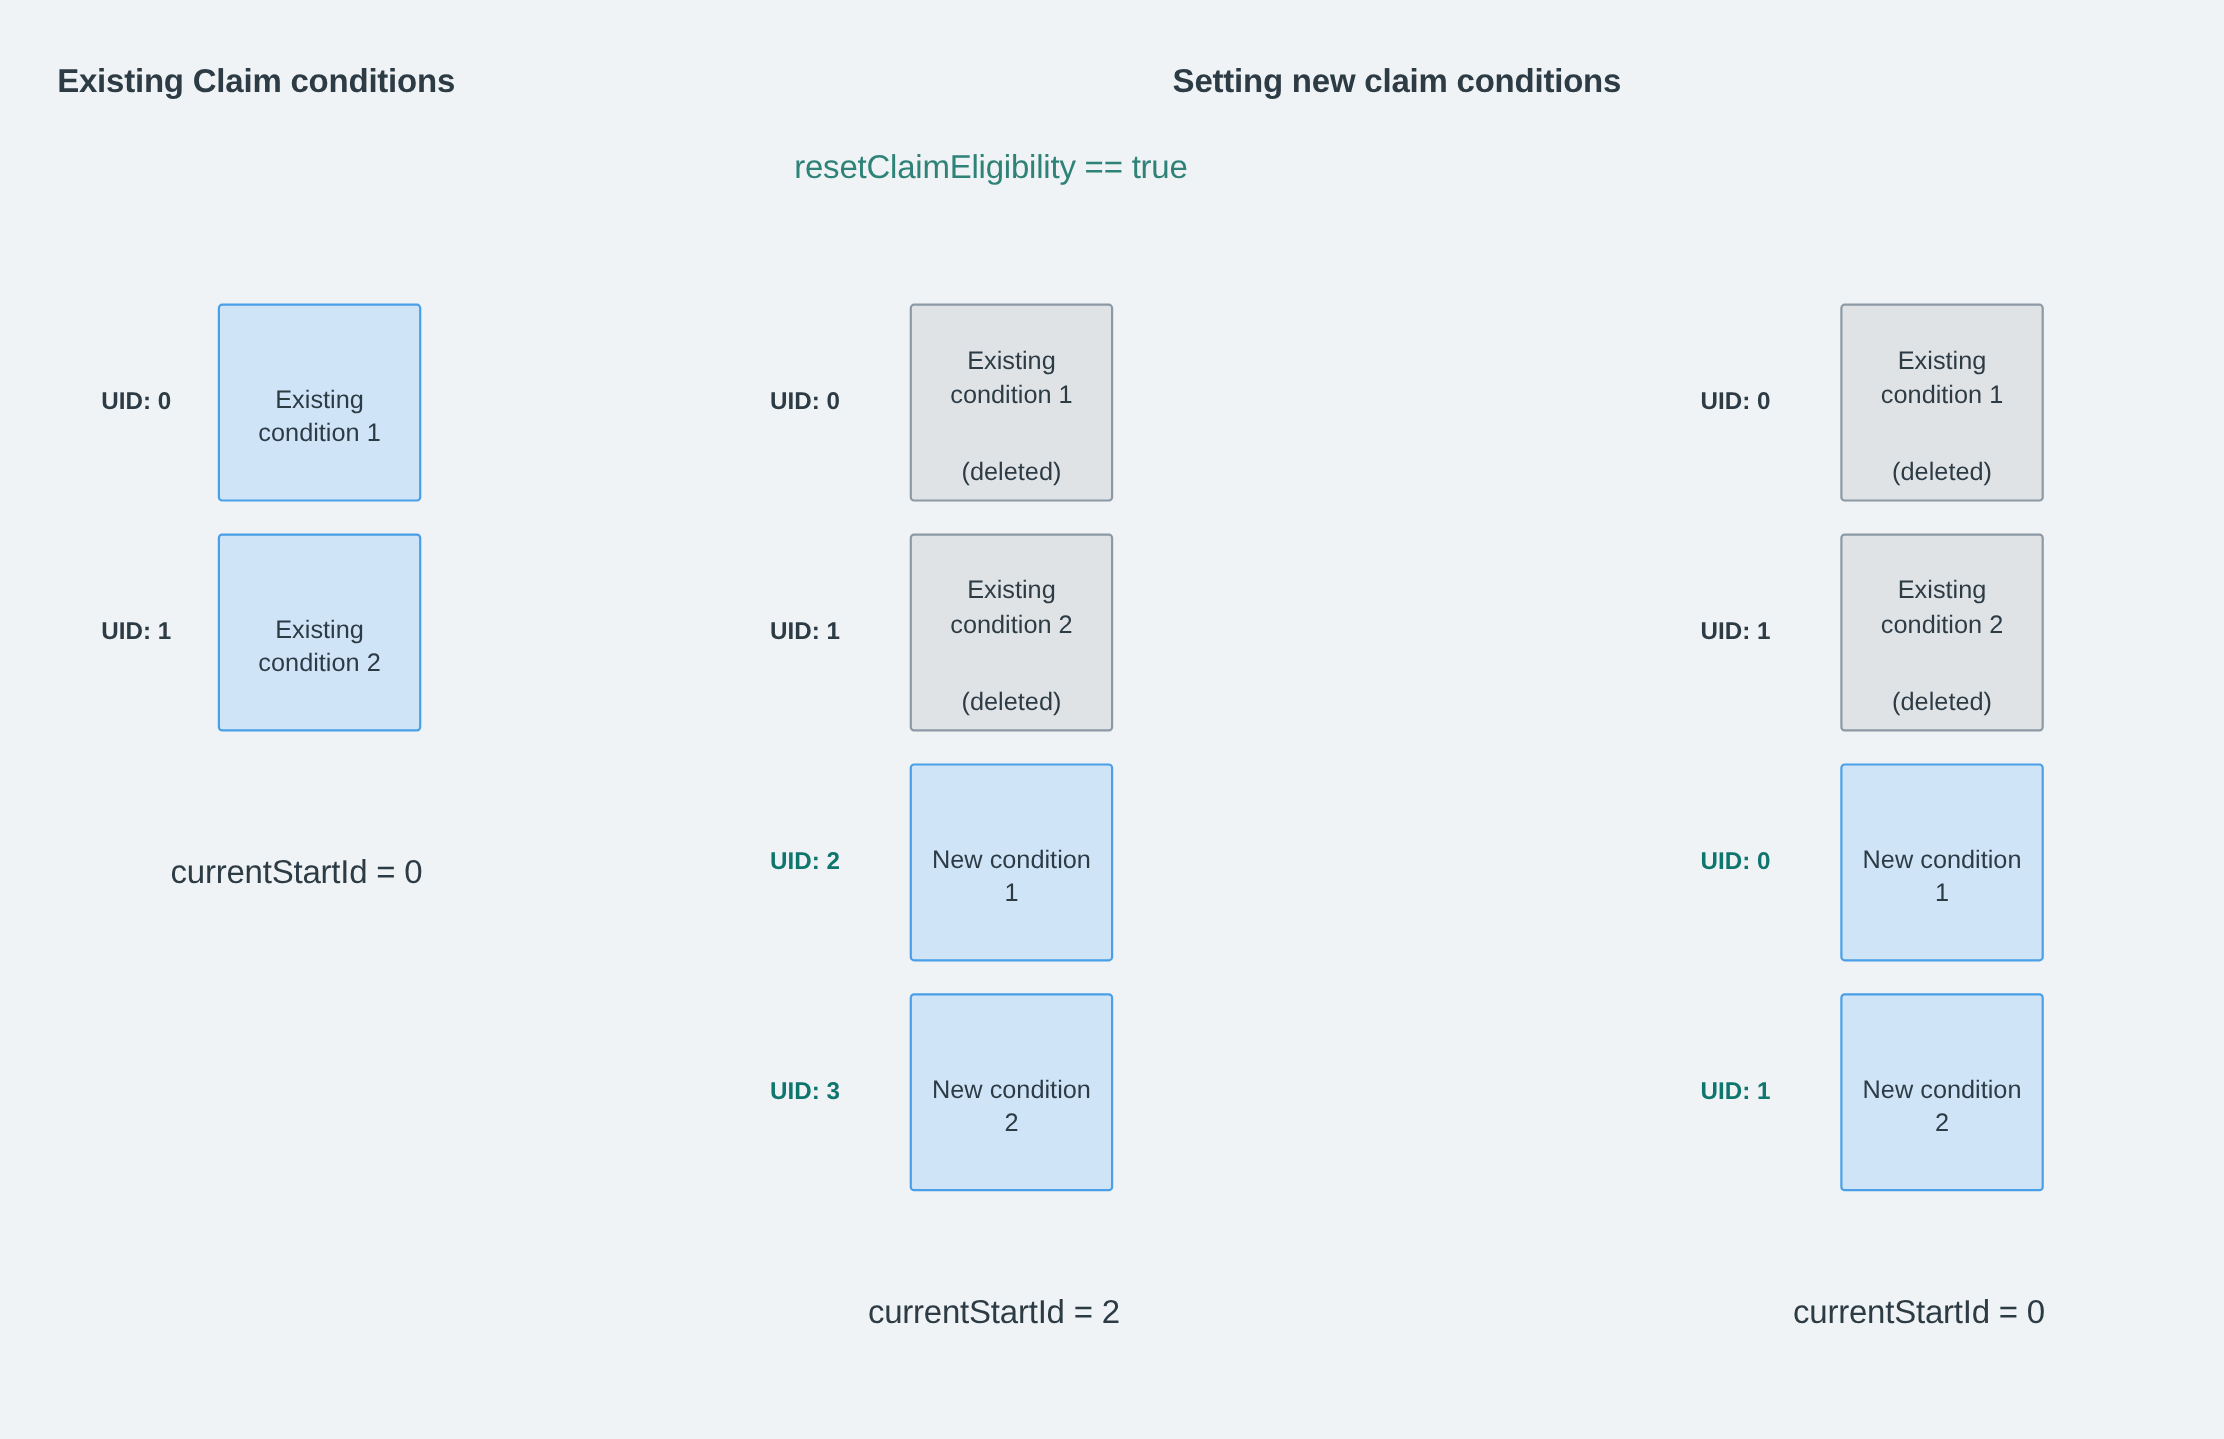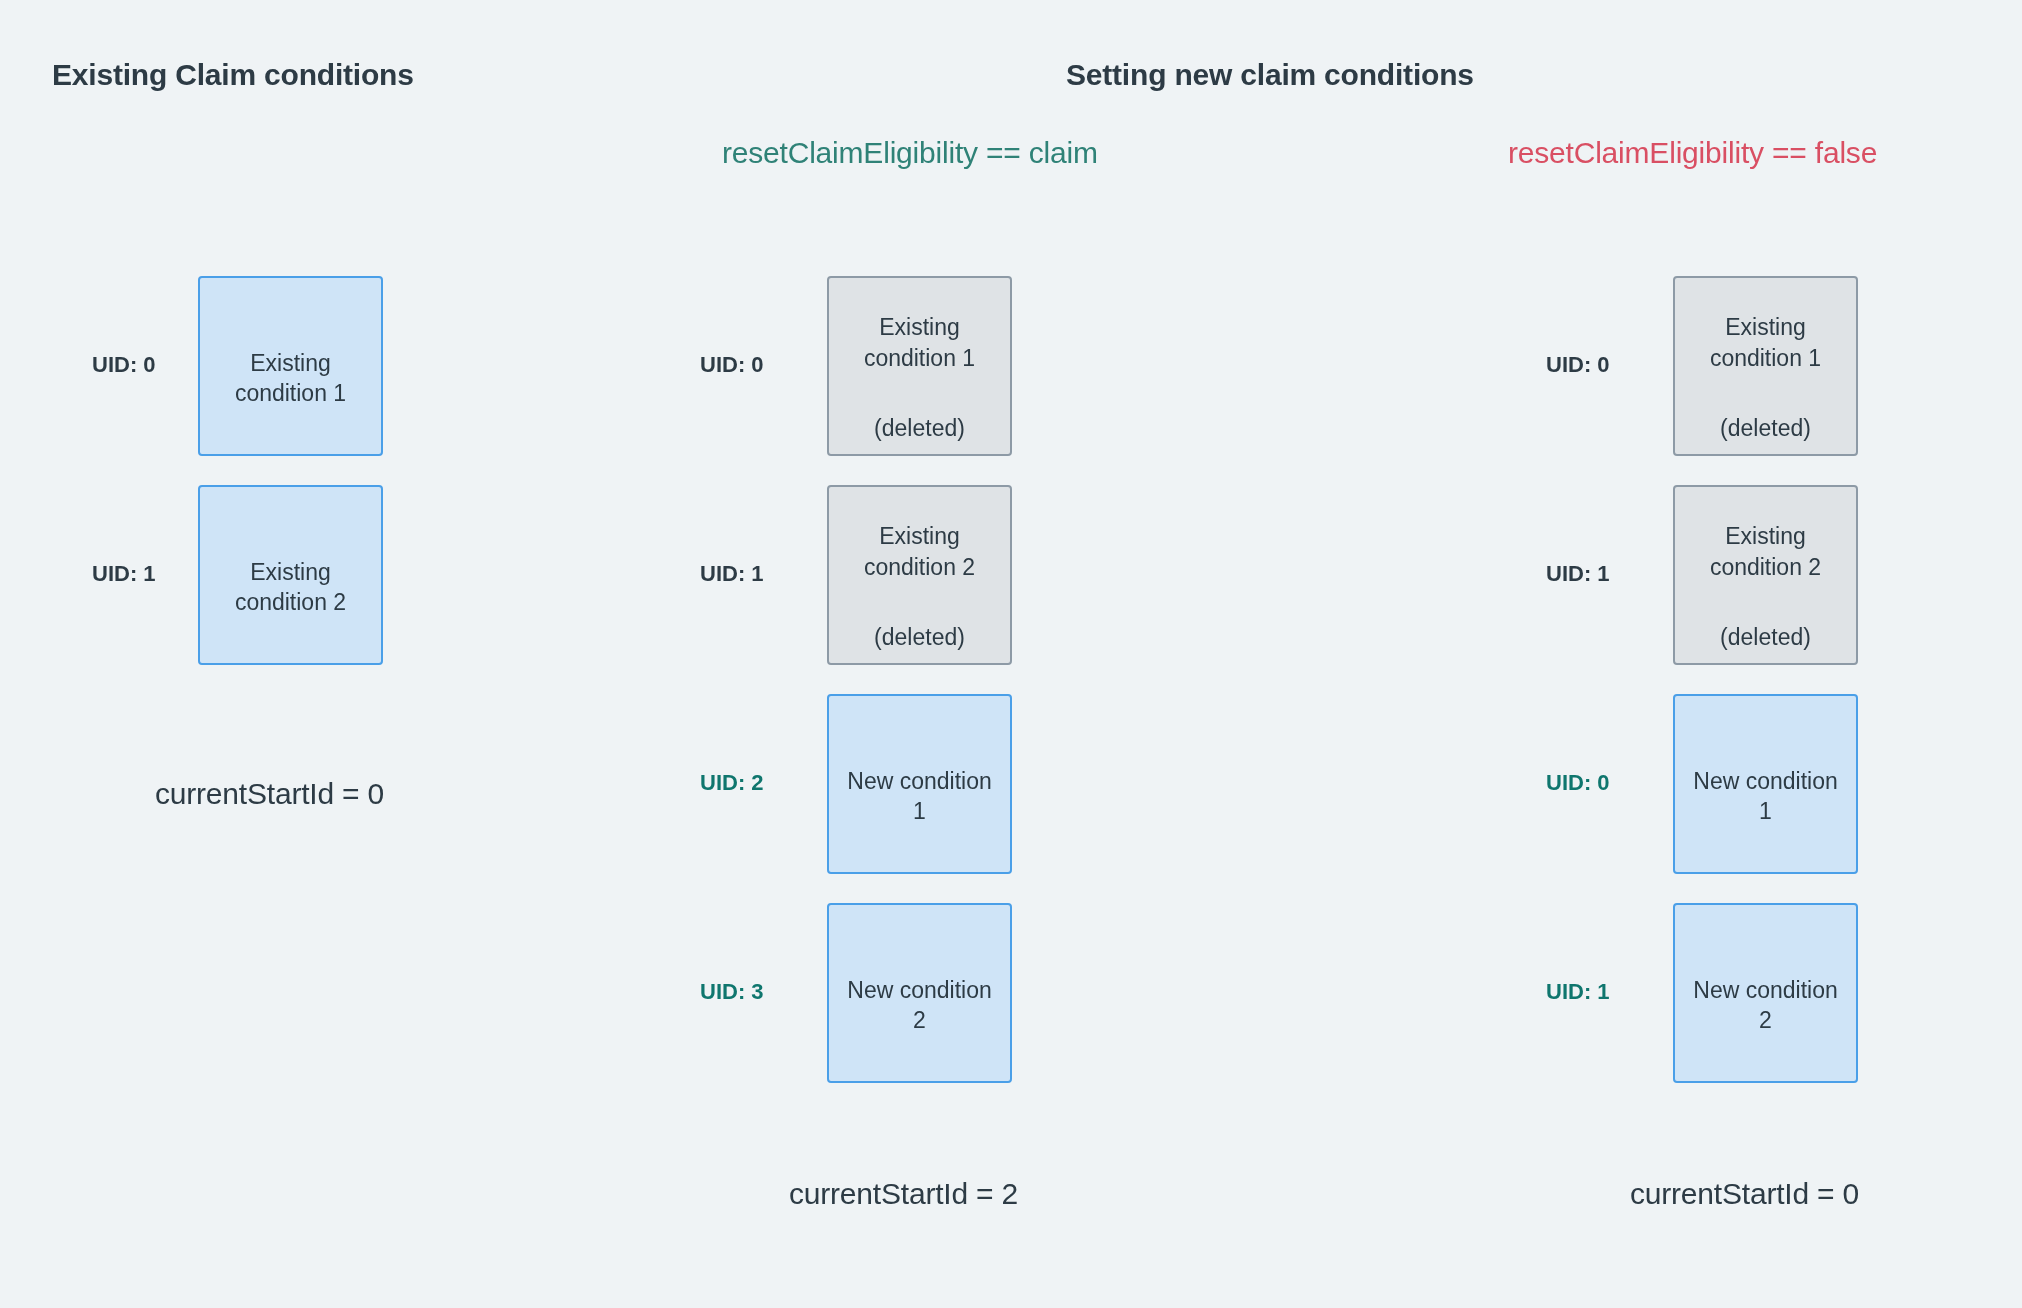--- a/index.html
+++ b/index.html
@@ -94,23 +94,22 @@
 </style>
 </head>
 <body>
 
 <div class="canvas">
 
   <div class="heading" id="heading-left">Existing Claim conditions</div>
 
   <div class="heading" id="heading-right">Setting new claim conditions</div>
 
-  <div class="cond-label" id="cond-true">resetClaimEligibility == claim</div>
+  <div class="cond-label" id="cond-true">resetClaimEligibility == true</div>
 
-  <div class="cond-label" id="cond-false">resetClaimEligibility == false</div>
 
   <div id="nodes-layer">
       <div class="uid" style="left: 92px; top: 352px;">UID: 0</div>
       <div class="node blue" style="left: 198px; top: 276px;">
         <div class="title">Existing
 condition 1</div>
       </div>
       <div class="uid" style="left: 92px; top: 561px;">UID: 1</div>
       <div class="node blue" style="left: 198px; top: 485px;">
         <div class="title">Existing

